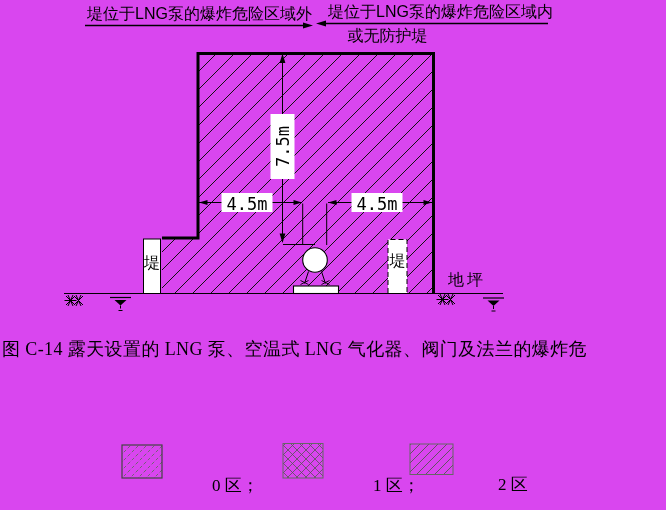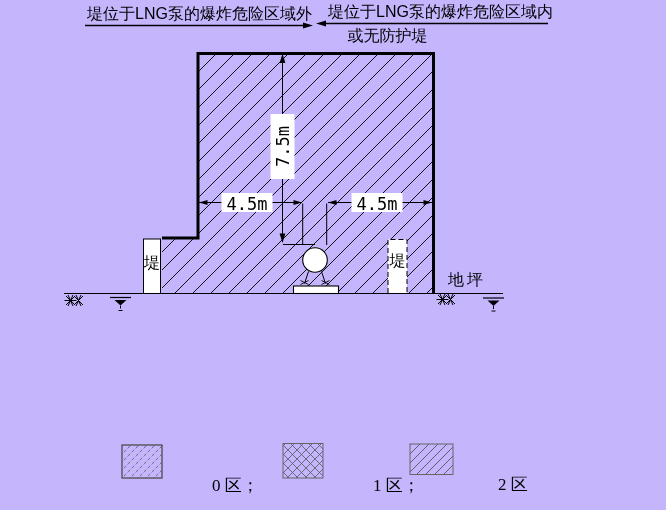--- a/index.html
+++ b/index.html
@@ -1,16 +1,16 @@
 <!DOCTYPE html>
 <html><head>
 <meta charset="utf-8">
 <style>
   html,body{margin:0;padding:0;background:#fff;}
-  #page{position:relative;width:666px;height:510px;background:#c4b5fd;overflow:hidden;
+  #page{position:relative;width:666px;height:510px;background:#d946ef;overflow:hidden;
         font-family:"Liberation Sans",sans-serif;}
   #diagram-svg{position:absolute;left:0;top:0;}
   .cap{position:absolute;white-space:nowrap;color:#000;
        font-family:"Liberation Serif","DejaVu Serif",serif;font-size:18px;}
   #caption-line1{left:2px;top:337px;letter-spacing:0.4px;}
   #caption-line2{left:213px;top:383px;letter-spacing:0.5px;}
   svg text{fill:#000;}
   .lbl{font-family:"Liberation Sans","DejaVu Sans",sans-serif;font-size:16px;}
   .dim{font-family:"DejaVu Sans Mono","Liberation Mono",monospace;font-size:17px;}
   .leg{font-family:"Liberation Serif","DejaVu Serif",serif;font-size:17px;}
@@ -107,14 +107,15 @@
       <text class="leg" x="212" y="491">0 区；</text>
 
       <rect x="283" y="443.5" width="40" height="34.5" fill="url(#hatchCross)" stroke="#666" stroke-width="1"></rect>
       <text class="leg" x="373" y="491">1 区；</text>
 
       <rect x="410" y="444" width="43" height="30.5" fill="url(#hatchDiag)" stroke="#666" stroke-width="1"></rect>
       <text class="leg" x="498" y="490">2 区</text>
     </g>
   </svg>
 
+  <div class="cap" id="caption-line1">图 C-14 露天设置的 LNG 泵、空温式 LNG 气化器、阀门及法兰的爆炸危</div>
 
 </div>
 
 </body></html>

